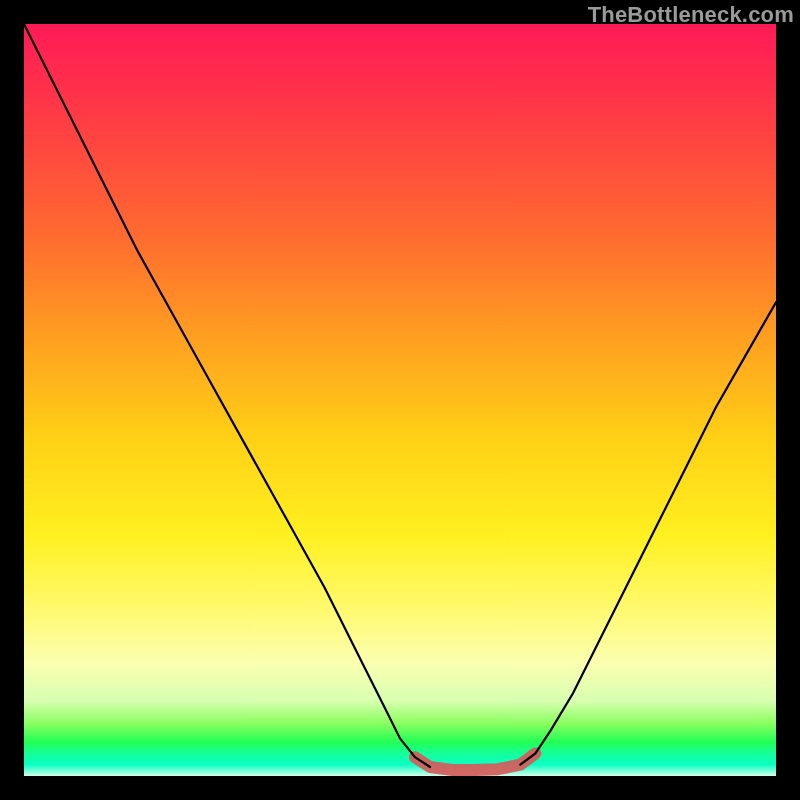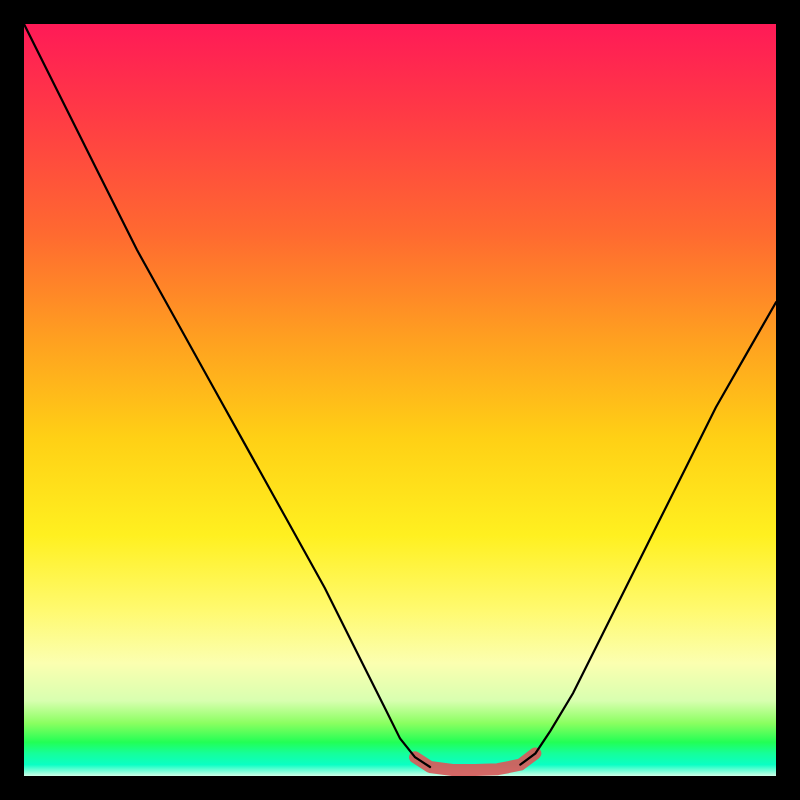--- a/index.html
+++ b/index.html
@@ -96,13 +96,14 @@
   <div class="plot-area">
     <div class="gradient"></div>
 
     <svg class="curves" viewBox="0 0 752 752" preserveAspectRatio="none">
       <path id="valley-path" class="valley-highlight" d="M 391.0 733.2 L 406.1 743.0 L 428.6 746.0 L 451.2 746.0 L 473.8 745.2 L 496.3 740.7 L 511.4 729.4"></path>
       <path id="left-path" class="curve-path" d="M 0.0 0.0 L 37.6 75.2 L 75.2 150.4 L 112.8 225.6 L 150.4 293.3 L 188.0 361.0 L 225.6 428.6 L 263.2 496.3 L 300.8 564.0 L 338.4 639.2 L 361.0 684.3 L 376.0 714.4 L 391.0 733.2 L 406.1 743.0"></path>
       <path id="right-path" class="curve-path" d="M 496.3 740.7 L 511.4 729.4 L 526.4 706.9 L 549.0 669.3 L 571.5 624.2 L 601.6 564.0 L 631.7 503.8 L 661.8 443.7 L 691.8 383.5 L 721.9 330.9 L 752.0 278.2"></path>
     </svg>
   </div>
 
+  <div class="watermark">TheBottleneck.com</div>
 </div>
 
 </body></html>

